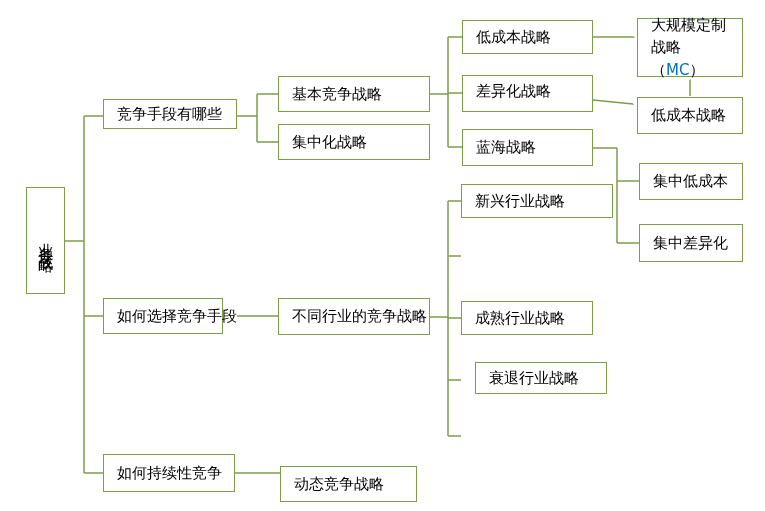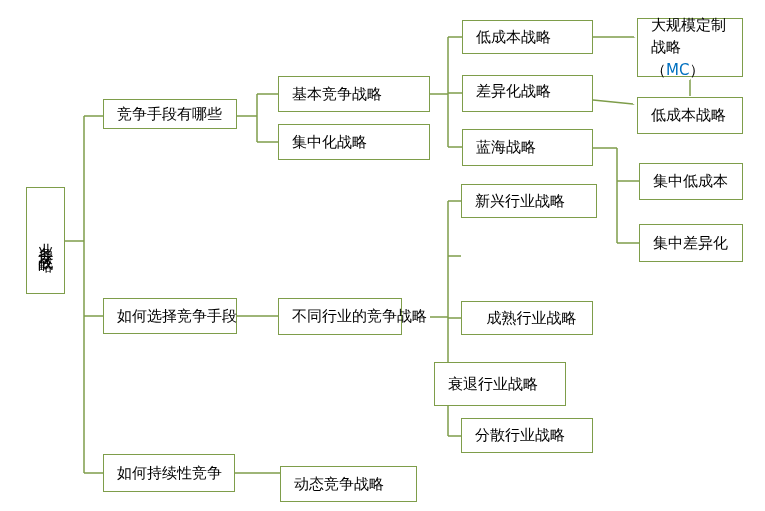--- a/index.html
+++ b/index.html
@@ -94,61 +94,58 @@
     </g>
   </svg>
 
   <div class="node vertical" style="left:26px;top:187px;width:39px;height:107px;">
     <span>业务层战略</span>
   </div>
 
   <div class="node" style="left:103px;top:99px;width:134px;height:30px;">
     <span>竞争手段有哪些</span>
   </div>
-  <div class="node" style="left:103px;top:298px;width:134px;height:36px;">
+  <div class="node" style="left:103px;top:298px;width:120px;height:36px;">
     <span>如何选择竞争手段</span>
   </div>
   <div class="node" style="left:103px;top:454px;width:132px;height:38px;">
     <span>如何持续性竞争</span>
   </div>
 
   <div class="node" style="left:278px;top:76px;width:152px;height:36px;">
     <span>基本竞争战略</span>
   </div>
   <div class="node" style="left:278px;top:124px;width:152px;height:36px;">
     <span>集中化战略</span>
   </div>
-  <div class="node" style="left:278px;top:298px;width:124px;height:37px;">
+  <div class="node" style="left:278px;top:298px;width:152px;height:37px;">
     <span>不同行业的竞争战略</span>
   </div>
   <div class="node" style="left:280px;top:466px;width:137px;height:36px;">
     <span>动态竞争战略</span>
   </div>
 
   <div class="node" style="left:462px;top:20px;width:131px;height:34px;">
     <span>低成本战略</span>
   </div>
   <div class="node" style="left:462px;top:75px;width:131px;height:37px;font-family:Liberation Mono, monospace;">
     <span>差异化战略</span>
   </div>
   <div class="node" style="left:462px;top:129px;width:131px;height:37px;">
     <span>蓝海战略</span>
   </div>
 
-  <div class="node" style="left:461px;top:184px;width:136px;height:34px;">
+  <div class="node" style="left:461px;top:184px;width:152px;height:34px;">
     <span>新兴行业战略</span>
   </div>
-  <div class="node" style="left:461px;top:301px;width:132px;height:34px;justify-content:center;">
+  <div class="node" style="left:461px;top:301px;width:132px;height:34px;">
     <span>成熟行业战略</span>
   </div>
-  <div class="node" style="left:434px;top:362px;width:132px;height:44px;">
+  <div class="node" style="left:475px;top:362px;width:132px;height:32px;">
     <span>衰退行业战略</span>
-  </div>
-  <div class="node" style="left:461px;top:418px;width:132px;height:35px;">
-    <span>分散行业战略</span>
   </div>
 
   <div class="node wrap" style="left:637px;top:18px;width:106px;height:59px;">
     <span><span>大规模定制战略（</span><span class="mc">MC</span><span>）</span></span>
   </div>
   <div class="node" style="left:637px;top:97px;width:106px;height:37px;">
     <span>低成本战略</span>
   </div>
   <div class="node" style="left:639px;top:163px;width:104px;height:37px;">
     <span>集中低成本</span>

